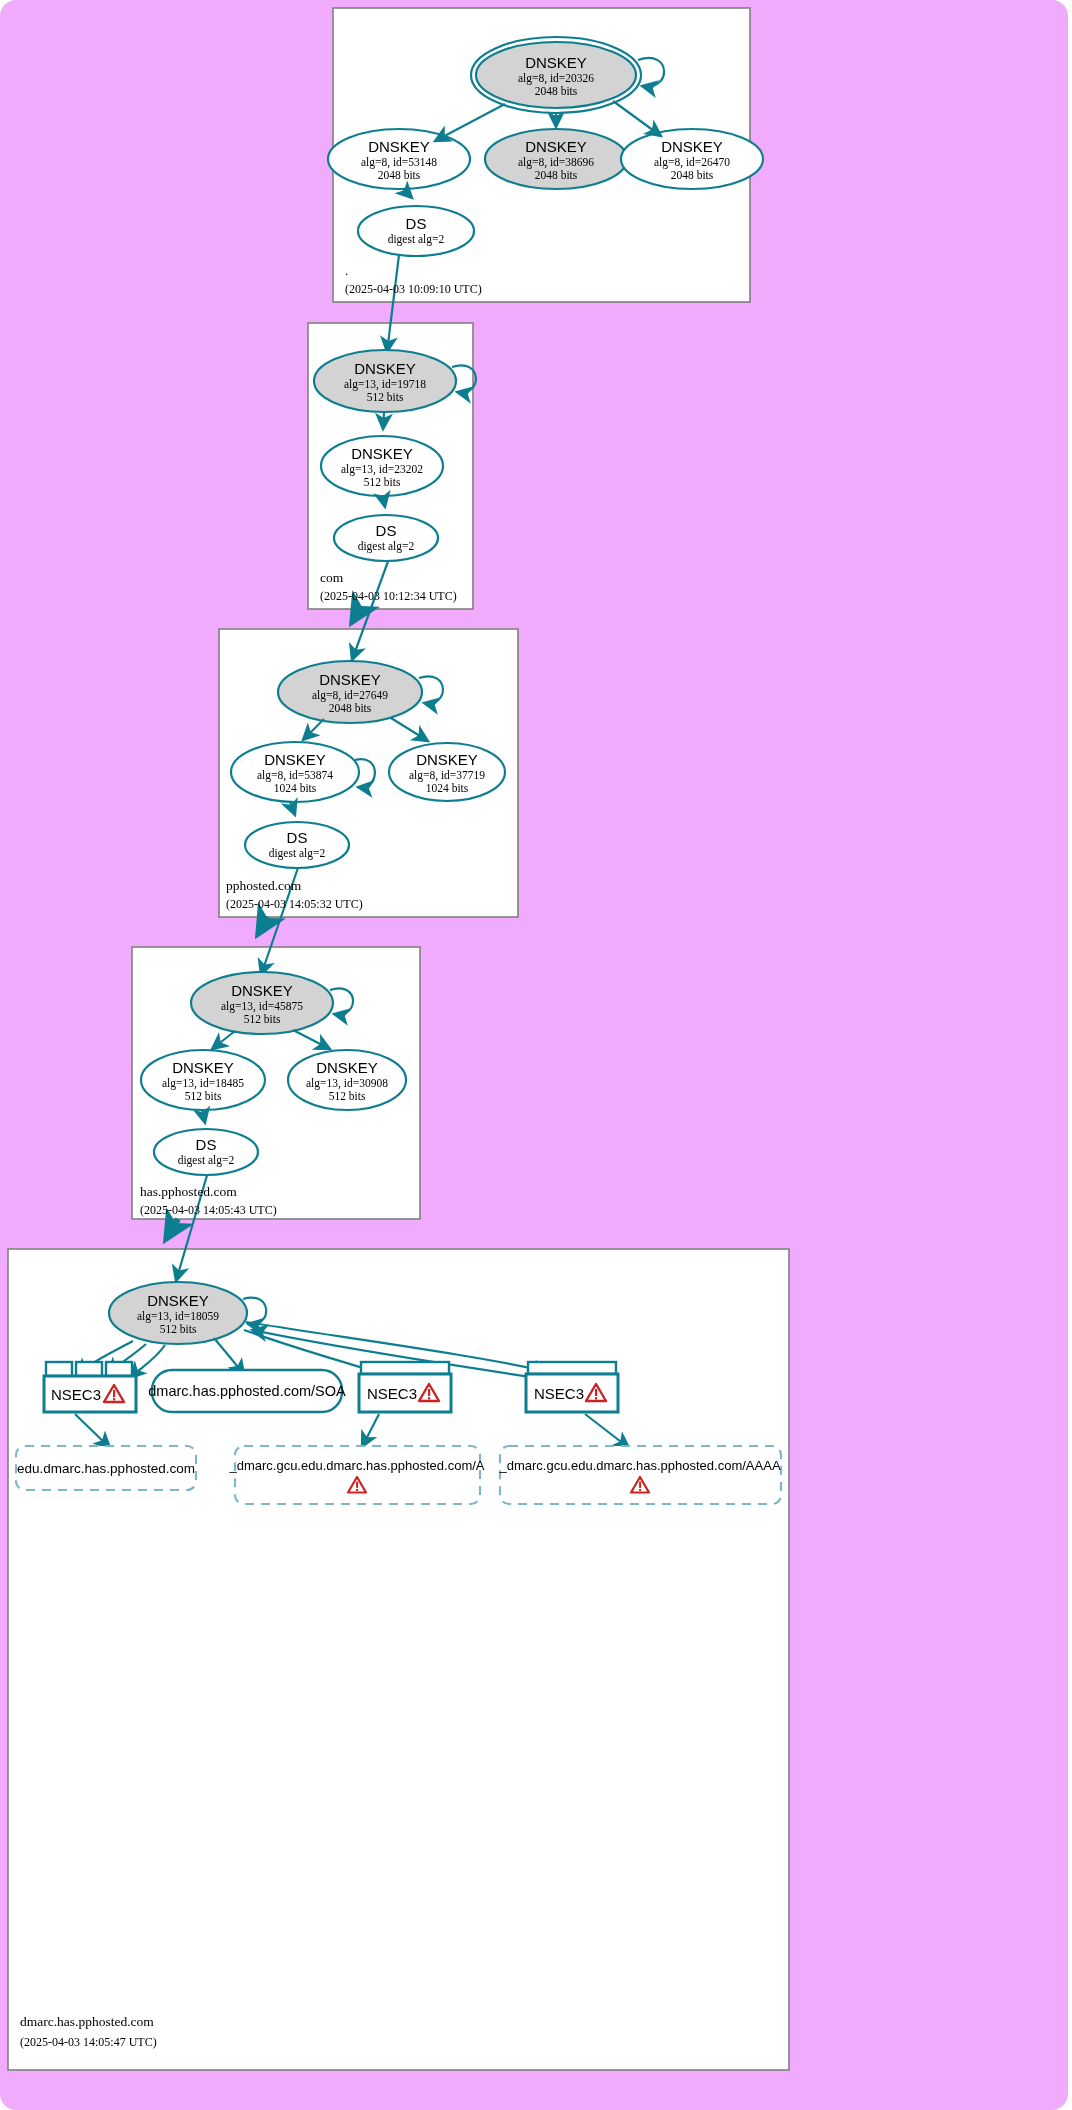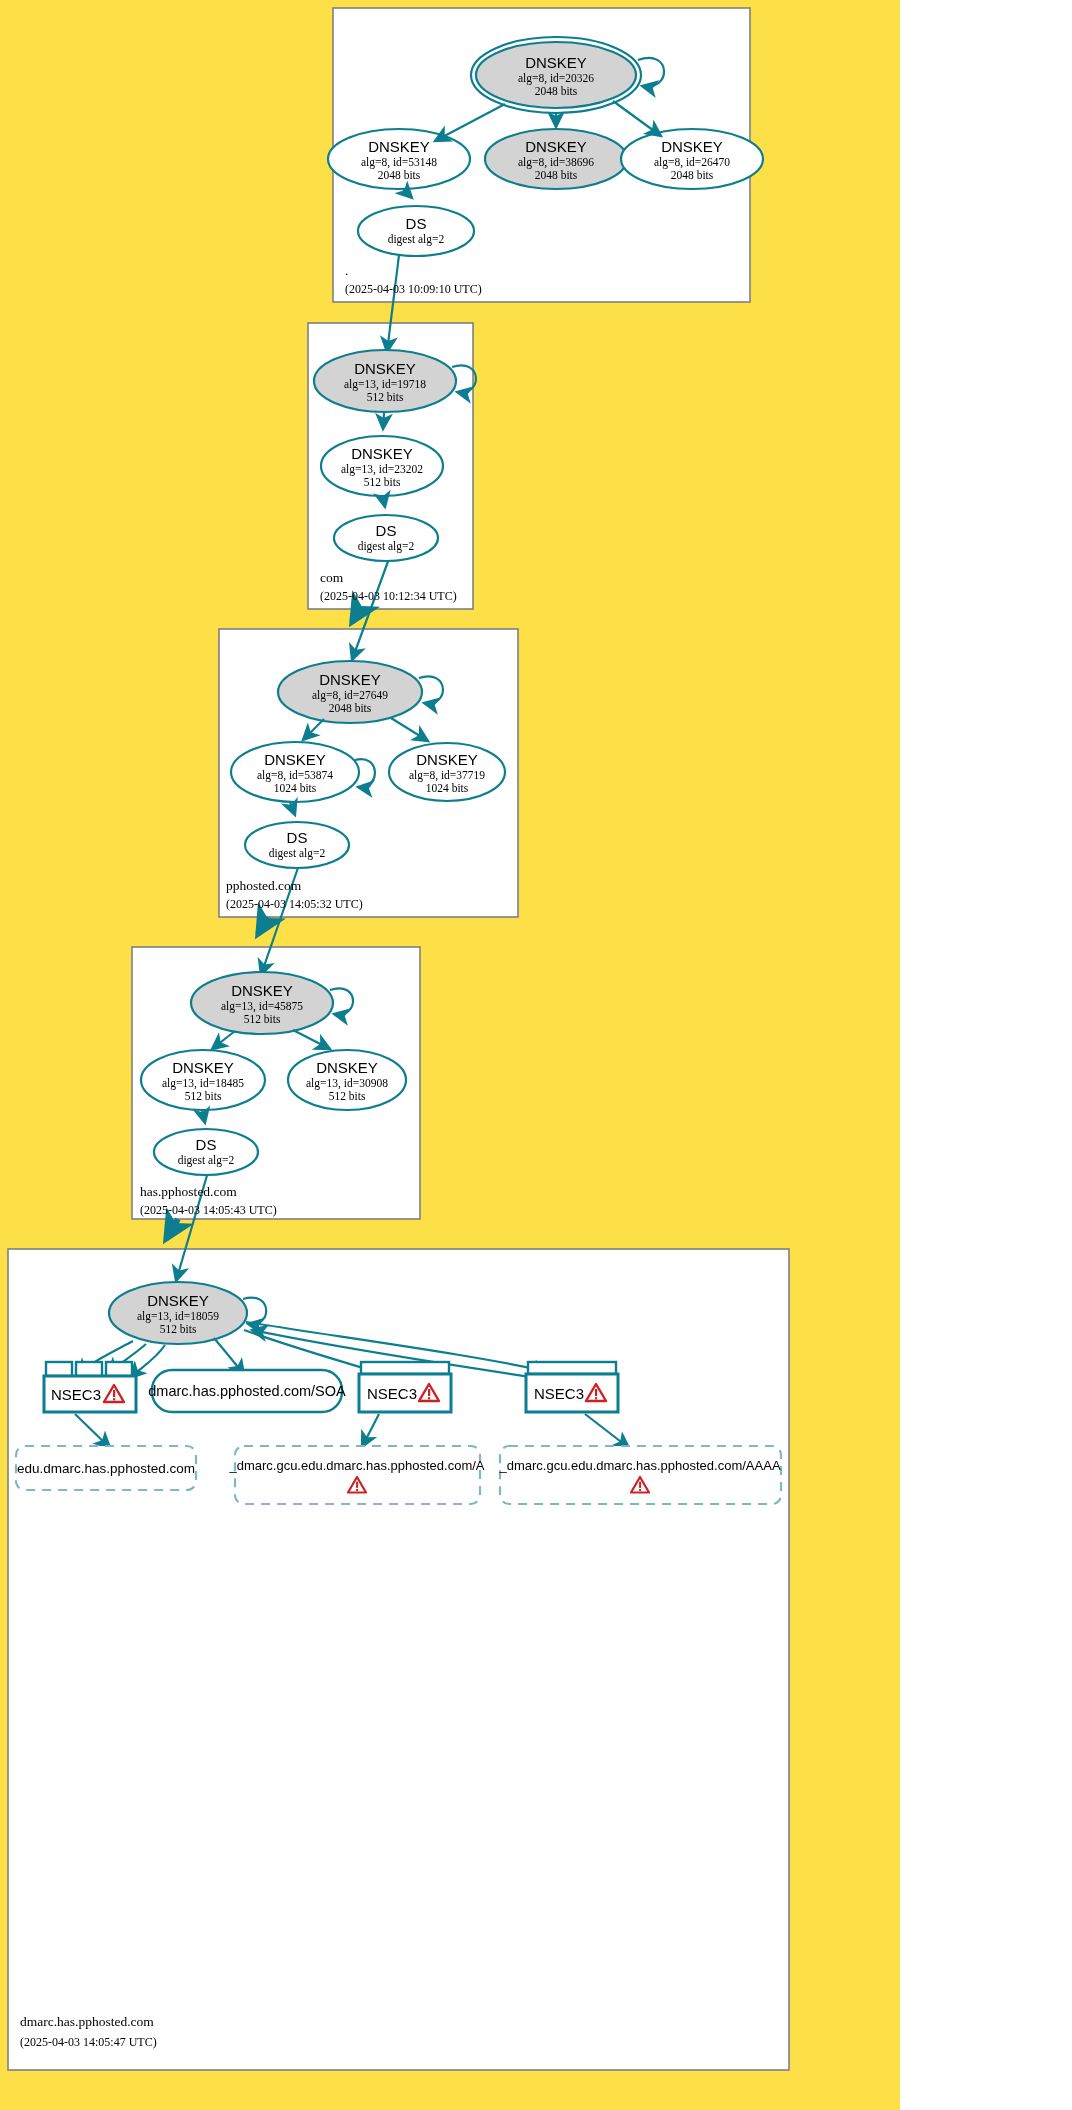--- a/index.html
+++ b/index.html
@@ -1,17 +1,17 @@
 <!DOCTYPE html>
 <html><head>
 <meta charset="utf-8">
 <style>
   html,body{margin:0;padding:0;background:#ffffff;}
   body{font-family:"Liberation Sans", sans-serif;}
-  #stage{position:relative;width:900px;height:2110px;background:#fde047;overflow:hidden;}
+  #stage{position:relative;width:1068px;height:2110px;background:#f0abfc;overflow:hidden;border-radius:16px;}
   svg#graph{position:absolute;left:0;top:0;width:1072px;height:2110px;}
   .zone-box{fill:#ffffff;stroke:#808080;stroke-width:1.6;}
   .edge{fill:none;stroke:#0d7e8f;stroke-width:2.2;}
   .edge-thick{fill:none;stroke:#0d7e8f;stroke-width:6;}
   .node-ell{stroke:#0d7e8f;stroke-width:2.2;}
   .ell-white{fill:#ffffff;}
   .ell-grey{fill:#d3d3d3;}
   .rr-rect{fill:#ffffff;stroke:#0d7e8f;stroke-width:3;}
   .rr-head{fill:#ffffff;stroke:#0d7e8f;stroke-width:2.4;}
   .rrset-round{fill:#ffffff;stroke:#0d7e8f;stroke-width:2.4;}

